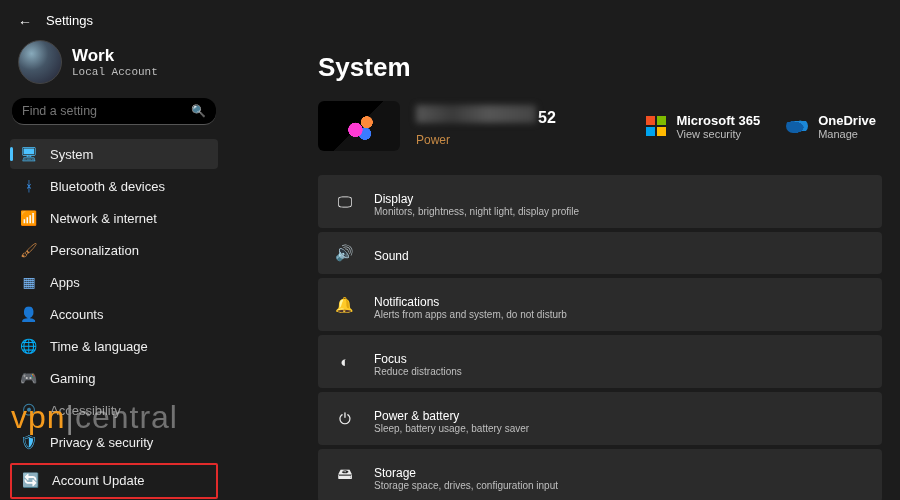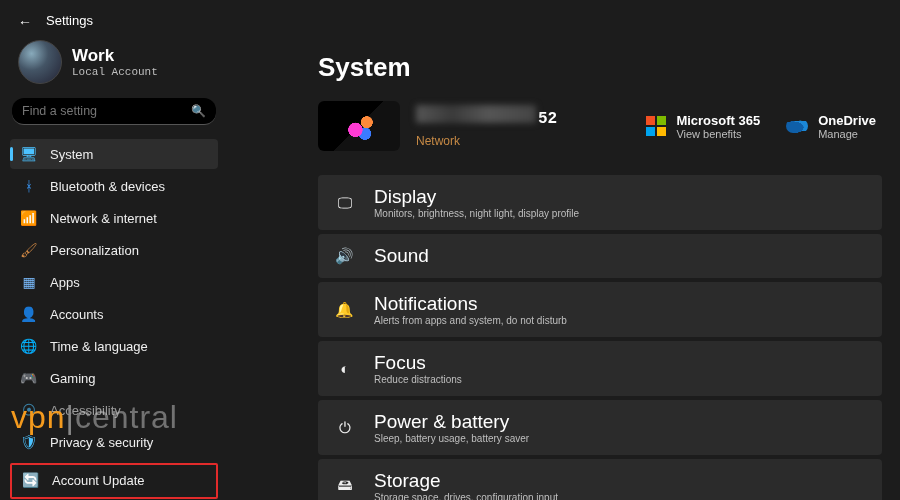--- a/index.html
+++ b/index.html
@@ -75,21 +75,21 @@
       radial-gradient(circle at 60% 40%, #ff8a3b 0 18%, transparent 19%),
       radial-gradient(circle at 55% 70%, #3b7bff 0 18%, transparent 19%);
     filter: blur(0.3px);
   }
   .device-name-wrap { display: flex; flex-direction: column; gap: 6px; }
   .device-blur {
     width: 120px; height: 18px;
     background: linear-gradient(90deg, #555 0%, #3a3a3a 30%, #555 60%, #444 100%);
     filter: blur(3px); border-radius: 2px; display: inline-block;
   }
-  .device-suffix { font-size: 16px; font-weight: 600; margin-left: 2px; font-family: Liberation Mono, monospace; }
+  .device-suffix { font-size: 16px; font-weight: 600; margin-left: 2px; }
   .rename { color: #c78a45; font-size: 12px; cursor: pointer; }
 
   .hero-right { margin-left: auto; display: flex; gap: 26px; padding-right: 6px; }
   .hero-tile { display: flex; align-items: center; gap: 10px; }
   .ms365-icon {
     width: 20px; height: 20px; display: grid;
     grid-template: 1fr 1fr / 1fr 1fr; gap: 2px;
   }
   .ms365-icon span:nth-child(1){background:#f25022}
   .ms365-icon span:nth-child(2){background:#7fba00}
@@ -103,21 +103,21 @@
   .tile-title { font-size: 13px; font-weight: 600; }
   .tile-sub { font-size: 11px; color: #bfbfbf; }
 
   .cards { display: flex; flex-direction: column; gap: 4px; }
   .card {
     background: #2b2b2b; border-radius: 4px;
     display: flex; align-items: center; gap: 18px;
     padding: 11px 16px;
   }
   .card-icon { width: 22px; display:flex; justify-content:center; color:#eee; font-size:15px; }
-  .card-title { font-size: 19px; font-weight: 500; }
+  .card-title { font-size: 12px; font-weight: 500; margin-top: 6px; }
   .card-sub { font-size: 10px; color: #bfbfbf; }
 
   .watermark {
     position: absolute; left: 11px; bottom: 64px;
     font-size: 32px; font-weight: 400; letter-spacing: 1px;
     color: rgba(200,200,200,0.5);
     font-family: "Segoe UI Light", sans-serif;
     pointer-events: none;
   }
   .watermark .vpn-v{color:#f39a1e}
@@ -199,33 +199,33 @@
 
   <main class="main">
     <h1 class="page-title">System</h1>
 
     <div class="hero">
       <div class="device-thumb"></div>
       <div class="device-name-wrap">
         <div>
           <span class="device-blur"></span><span class="device-suffix">52</span>
         </div>
-        <span class="rename">Network</span>
+        <span class="rename">Power</span>
       </div>
       <div class="hero-right">
         <div class="hero-tile">
           <div class="ms365-icon">
               <span></span>
               <span></span>
               <span></span>
               <span></span>
             </div>
           <div>
             <div class="tile-title">Microsoft 365</div>
-            <div class="tile-sub">View benefits</div>
+            <div class="tile-sub">View security</div>
           </div>
         </div>
         <div class="hero-tile">
           <div class="onedrive-icon"></div>
           <div>
             <div class="tile-title">OneDrive</div>
             <div class="tile-sub">Manage</div>
           </div>
         </div>
       </div>

